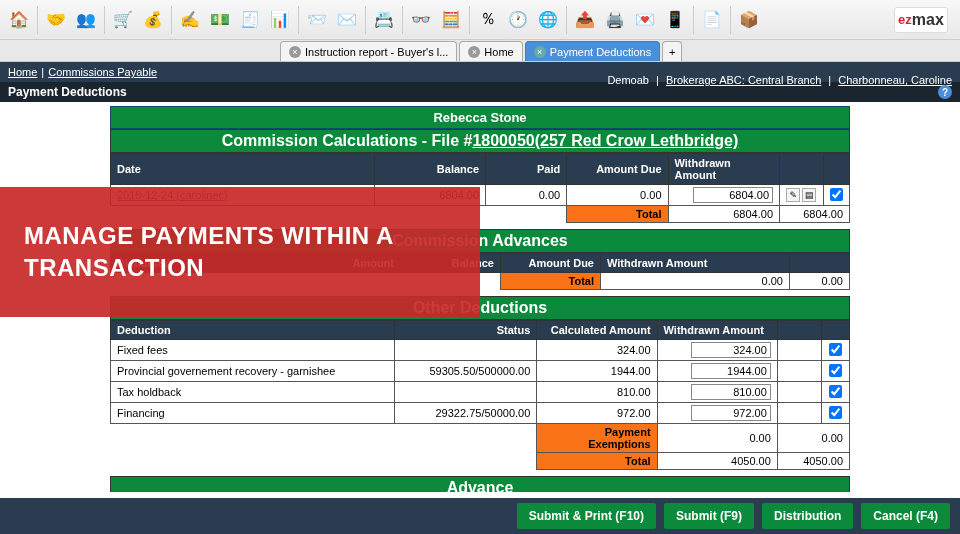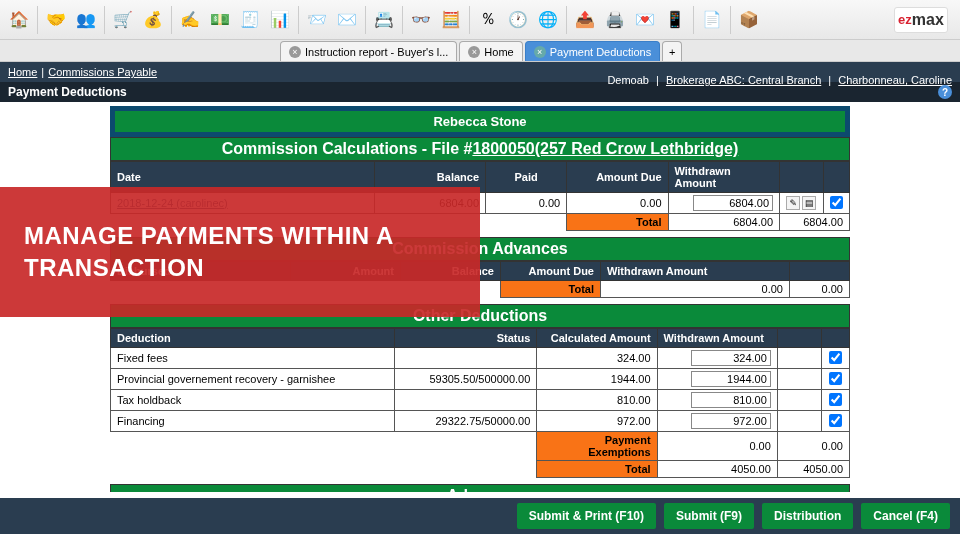--- a/index.html
+++ b/index.html
@@ -22,21 +22,21 @@
     .breadcrumb-bar { height: 20px; background: #2a3d50; color: #fff; display: flex; align-items: center; padding: 0 8px; font-size: 11px; }
     .breadcrumb-bar a { color: #fff; text-decoration: underline; cursor: pointer; }
     .breadcrumb-sep { margin: 0 4px; }
     .breadcrumb-right { margin-left: auto; margin-top: 16px; }
     
     .title-bar { height: 20px; background: #1a2530; color: #fff; display: flex; align-items: center; padding: 0 8px; font-size: 12px; font-weight: bold; }
     .help-icon { margin-left: auto; width: 14px; height: 14px; border-radius: 50%; background: #4a8fd9; color: #fff; display: flex; align-items: center; justify-content: center; font-size: 10px; cursor: pointer; }
     
     .content { padding: 4px 110px; height: 390px; overflow-y: hidden; background: #fff; }
     
-    .green-header { background: #0a8a3a; color: #fff; font-weight: bold; text-align: center; padding: 3px; font-size: 13px; border: 5px solid #0c4a6e; }
+    .green-header { background: #0a8a3a; color: #fff; font-weight: bold; text-align: center; padding: 3px; font-size: 13px; border: 1px solid #0c4a6e; }
     .green-subheader { background: #0a8a3a; color: #fff; font-weight: bold; text-align: center; padding: 2px; font-size: 16px; border: 1px solid #333; }
     .green-subheader a { color: #fff; text-decoration: underline; }
     
     table { width: 100%; border-collapse: collapse; padding-left: 36px; }
     th { background: #2a3d50; color: #fff; padding: 3px 6px; border: 1px solid #333; font-size: 11px; font-weight: bold; text-align: left; }
     td { padding: 2px 6px; border: 1px solid #555; font-size: 11px; background: #fff; }
     td.num { text-align: right; }
     td.link { color: #1a4d7a; text-decoration: underline; cursor: pointer; }
     td.total-label { text-align: right; font-weight: bold; background: #f97316; }
     td.total-val { text-align: right; background: #fff; }
@@ -143,21 +143,21 @@
   <div class="green-header">Rebecca Stone</div>
 
   <div class="green-subheader">
     <span>Commission Calculations - File #</span><a>1800050(257 Red Crow Lethbridge)</a>
   </div>
   <table>
     <tbody>
         <tr>
       <th class="date-col">Date</th>
       <th class="bal-col" style="text-align:right">Balance</th>
-      <th class="paid-col" style="text-align:center">Paid</th>
+      <th class="paid-col" style="text-align:right">Paid</th>
       <th class="due-col" style="text-align:right">Amount Due</th>
       <th class="with-col">Withdrawn Amount</th>
       <th class="actions-col"></th>
       <th class="chk-col"></th>
     </tr>
     <tr>
       <td class="link">2018-12-24 (carolinec)</td>
       <td class="num">6804.00</td>
       <td class="num">0.00</td>
       <td class="num">0.00</td>

